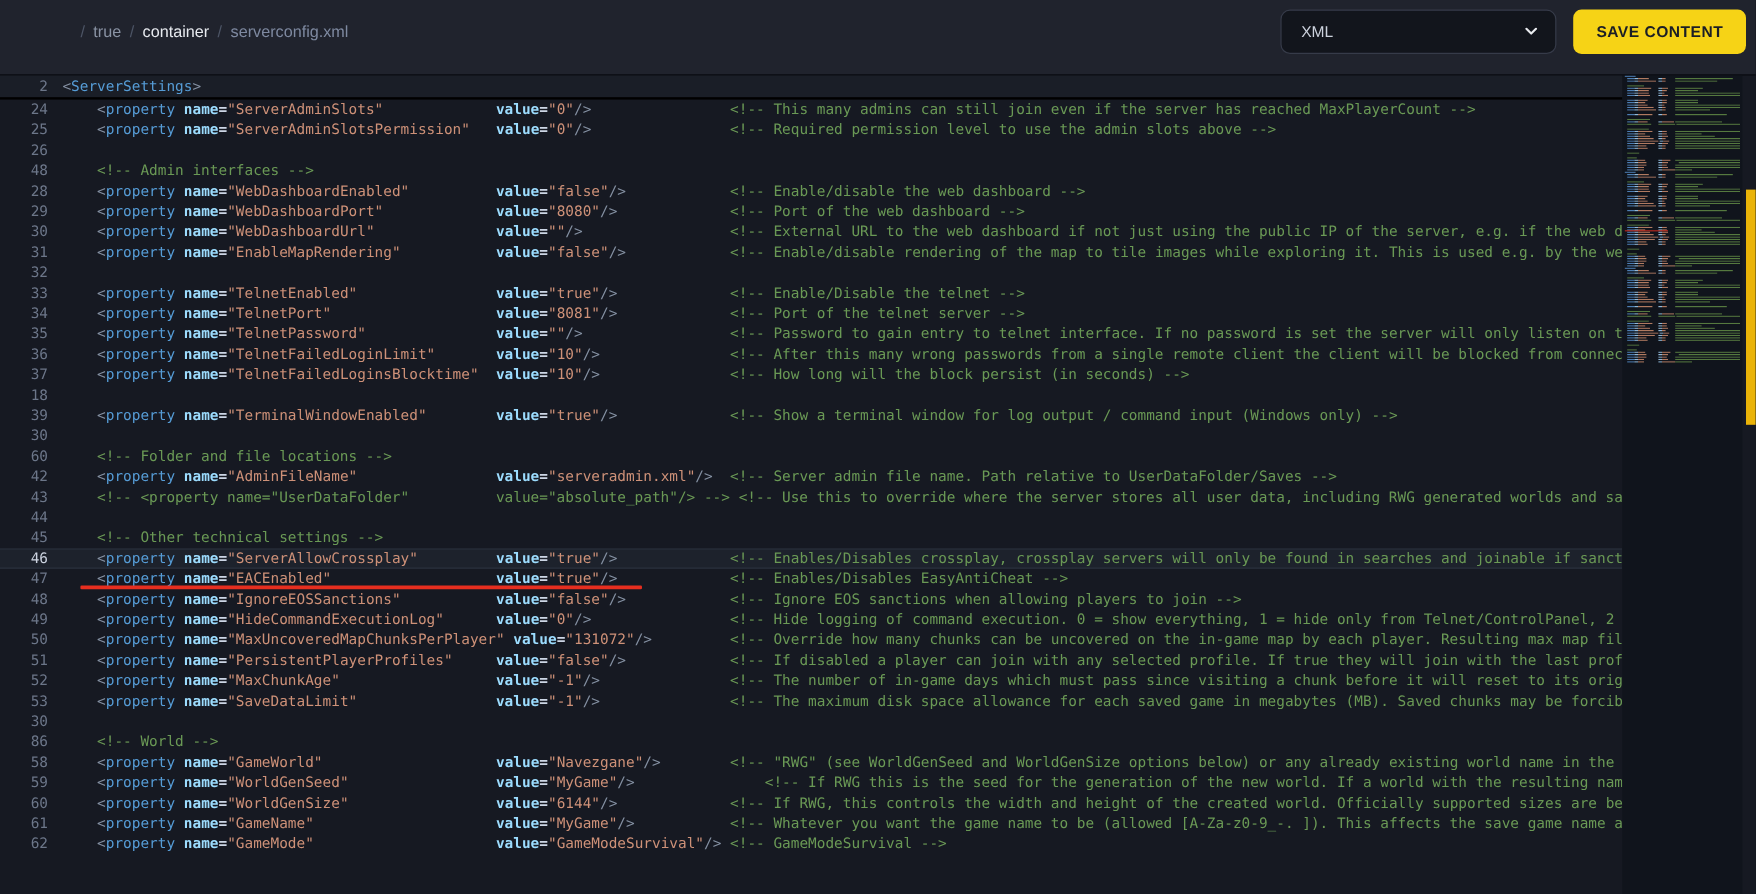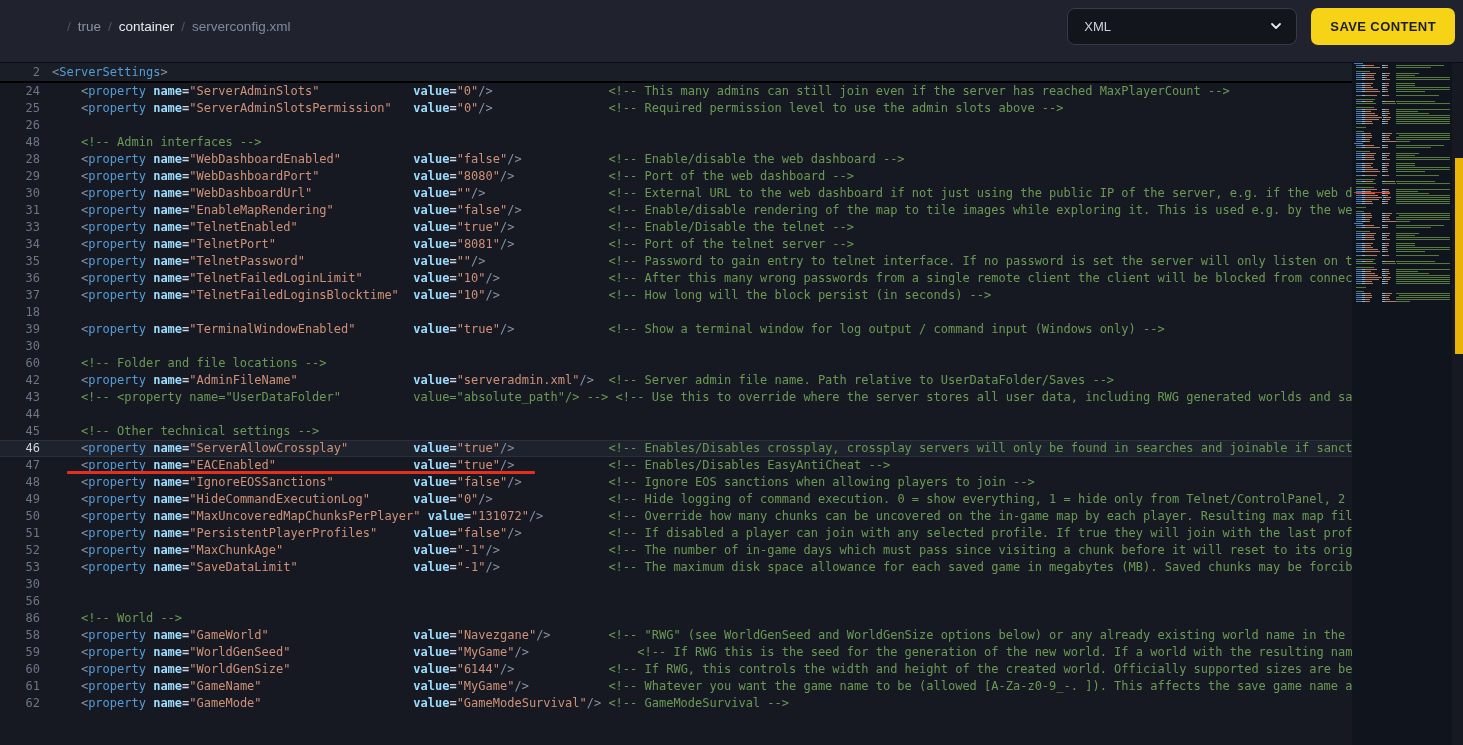--- a/index.html
+++ b/index.html
@@ -72,20 +72,21 @@
   <div class="sticky"><span class="ln">2</span><span></span><span class="p">&lt;</span><span class="t">ServerSettings</span><span class="p">&gt;</span></div>
   <div class="rows">
       <div class="row"><span class="ln">24</span><span>    </span><span class="p">&lt;</span><span class="t">property</span><span> </span><span class="a">name</span><span class="eq">=</span><span class="s">"ServerAdminSlots"</span><span>             </span><span class="a">value</span><span class="eq">=</span><span class="s">"0"</span><span class="p">/&gt;</span><span>                </span><span class="c">&lt;!-- This many admins can still join even if the server has reached MaxPlayerCount --&gt;</span></div>
       <div class="row"><span class="ln">25</span><span>    </span><span class="p">&lt;</span><span class="t">property</span><span> </span><span class="a">name</span><span class="eq">=</span><span class="s">"ServerAdminSlotsPermission"</span><span>   </span><span class="a">value</span><span class="eq">=</span><span class="s">"0"</span><span class="p">/&gt;</span><span>                </span><span class="c">&lt;!-- Required permission level to use the admin slots above --&gt;</span></div>
       <div class="row"><span class="ln">26</span></div>
       <div class="row"><span class="ln">48</span><span>    </span><span class="c">&lt;!-- Admin interfaces --&gt;</span></div>
       <div class="row"><span class="ln">28</span><span>    </span><span class="p">&lt;</span><span class="t">property</span><span> </span><span class="a">name</span><span class="eq">=</span><span class="s">"WebDashboardEnabled"</span><span>          </span><span class="a">value</span><span class="eq">=</span><span class="s">"false"</span><span class="p">/&gt;</span><span>            </span><span class="c">&lt;!-- Enable/disable the web dashboard --&gt;</span></div>
       <div class="row"><span class="ln">29</span><span>    </span><span class="p">&lt;</span><span class="t">property</span><span> </span><span class="a">name</span><span class="eq">=</span><span class="s">"WebDashboardPort"</span><span>             </span><span class="a">value</span><span class="eq">=</span><span class="s">"8080"</span><span class="p">/&gt;</span><span>             </span><span class="c">&lt;!-- Port of the web dashboard --&gt;</span></div>
       <div class="row"><span class="ln">30</span><span>    </span><span class="p">&lt;</span><span class="t">property</span><span> </span><span class="a">name</span><span class="eq">=</span><span class="s">"WebDashboardUrl"</span><span>              </span><span class="a">value</span><span class="eq">=</span><span class="s">""</span><span class="p">/&gt;</span><span>                 </span><span class="c">&lt;!-- External URL to the web dashboard if not just using the public IP of the server, e.g. if the web dashbo</span></div>
       <div class="row"><span class="ln">31</span><span>    </span><span class="p">&lt;</span><span class="t">property</span><span> </span><span class="a">name</span><span class="eq">=</span><span class="s">"EnableMapRendering"</span><span>           </span><span class="a">value</span><span class="eq">=</span><span class="s">"false"</span><span class="p">/&gt;</span><span>            </span><span class="c">&lt;!-- Enable/disable rendering of the map to tile images while exploring it. This is used e.g. by the web das</span></div>
+      <div class="row"><span class="ln">32</span></div>
       <div class="row"><span class="ln">33</span><span>    </span><span class="p">&lt;</span><span class="t">property</span><span> </span><span class="a">name</span><span class="eq">=</span><span class="s">"TelnetEnabled"</span><span>                </span><span class="a">value</span><span class="eq">=</span><span class="s">"true"</span><span class="p">/&gt;</span><span>             </span><span class="c">&lt;!-- Enable/Disable the telnet --&gt;</span></div>
       <div class="row"><span class="ln">34</span><span>    </span><span class="p">&lt;</span><span class="t">property</span><span> </span><span class="a">name</span><span class="eq">=</span><span class="s">"TelnetPort"</span><span>                   </span><span class="a">value</span><span class="eq">=</span><span class="s">"8081"</span><span class="p">/&gt;</span><span>             </span><span class="c">&lt;!-- Port of the telnet server --&gt;</span></div>
       <div class="row"><span class="ln">35</span><span>    </span><span class="p">&lt;</span><span class="t">property</span><span> </span><span class="a">name</span><span class="eq">=</span><span class="s">"TelnetPassword"</span><span>               </span><span class="a">value</span><span class="eq">=</span><span class="s">""</span><span class="p">/&gt;</span><span>                 </span><span class="c">&lt;!-- Password to gain entry to telnet interface. If no password is set the server will only listen on the lo</span></div>
       <div class="row"><span class="ln">36</span><span>    </span><span class="p">&lt;</span><span class="t">property</span><span> </span><span class="a">name</span><span class="eq">=</span><span class="s">"TelnetFailedLoginLimit"</span><span>       </span><span class="a">value</span><span class="eq">=</span><span class="s">"10"</span><span class="p">/&gt;</span><span>               </span><span class="c">&lt;!-- After this many wrong passwords from a single remote client the client will be blocked from connecting</span></div>
       <div class="row"><span class="ln">37</span><span>    </span><span class="p">&lt;</span><span class="t">property</span><span> </span><span class="a">name</span><span class="eq">=</span><span class="s">"TelnetFailedLoginsBlocktime"</span><span>  </span><span class="a">value</span><span class="eq">=</span><span class="s">"10"</span><span class="p">/&gt;</span><span>               </span><span class="c">&lt;!-- How long will the block persist (in seconds) --&gt;</span></div>
       <div class="row"><span class="ln">18</span></div>
       <div class="row"><span class="ln">39</span><span>    </span><span class="p">&lt;</span><span class="t">property</span><span> </span><span class="a">name</span><span class="eq">=</span><span class="s">"TerminalWindowEnabled"</span><span>        </span><span class="a">value</span><span class="eq">=</span><span class="s">"true"</span><span class="p">/&gt;</span><span>             </span><span class="c">&lt;!-- Show a terminal window for log output / command input (Windows only) --&gt;</span></div>
       <div class="row"><span class="ln">30</span></div>
       <div class="row"><span class="ln">60</span><span>    </span><span class="c">&lt;!-- Folder and file locations --&gt;</span></div>
       <div class="row"><span class="ln">42</span><span>    </span><span class="p">&lt;</span><span class="t">property</span><span> </span><span class="a">name</span><span class="eq">=</span><span class="s">"AdminFileName"</span><span>                </span><span class="a">value</span><span class="eq">=</span><span class="s">"serveradmin.xml"</span><span class="p">/&gt;</span><span>  </span><span class="c">&lt;!-- Server admin file name. Path relative to UserDataFolder/Saves --&gt;</span></div>
@@ -94,21 +95,20 @@
       <div class="row"><span class="ln">45</span><span>    </span><span class="c">&lt;!-- Other technical settings --&gt;</span></div>
       <div class="row hl"><span class="ln">46</span><span>    </span><span class="p">&lt;</span><span class="t">property</span><span> </span><span class="a">name</span><span class="eq">=</span><span class="s">"ServerAllowCrossplay"</span><span>         </span><span class="a">value</span><span class="eq">=</span><span class="s">"true"</span><span class="p">/&gt;</span><span>             </span><span class="c">&lt;!-- Enables/Disables crossplay, crossplay servers will only be found in searches and joinable if sanctions</span></div>
       <div class="row"><span class="ln">47</span><span>    </span><span class="p">&lt;</span><span class="t">property</span><span> </span><span class="a">name</span><span class="eq">=</span><span class="s">"EACEnabled"</span><span>                   </span><span class="a">value</span><span class="eq">=</span><span class="s">"true"</span><span class="p">/&gt;</span><span>             </span><span class="c">&lt;!-- Enables/Disables EasyAntiCheat --&gt;</span><div class="err"></div></div>
       <div class="row"><span class="ln">48</span><span>    </span><span class="p">&lt;</span><span class="t">property</span><span> </span><span class="a">name</span><span class="eq">=</span><span class="s">"IgnoreEOSSanctions"</span><span>           </span><span class="a">value</span><span class="eq">=</span><span class="s">"false"</span><span class="p">/&gt;</span><span>            </span><span class="c">&lt;!-- Ignore EOS sanctions when allowing players to join --&gt;</span></div>
       <div class="row"><span class="ln">49</span><span>    </span><span class="p">&lt;</span><span class="t">property</span><span> </span><span class="a">name</span><span class="eq">=</span><span class="s">"HideCommandExecutionLog"</span><span>      </span><span class="a">value</span><span class="eq">=</span><span class="s">"0"</span><span class="p">/&gt;</span><span>                </span><span class="c">&lt;!-- Hide logging of command execution. 0 = show everything, 1 = hide only from Telnet/ControlPanel, 2 = als</span></div>
       <div class="row"><span class="ln">50</span><span>    </span><span class="p">&lt;</span><span class="t">property</span><span> </span><span class="a">name</span><span class="eq">=</span><span class="s">"MaxUncoveredMapChunksPerPlayer"</span><span> </span><span class="a">value</span><span class="eq">=</span><span class="s">"131072"</span><span class="p">/&gt;</span><span>         </span><span class="c">&lt;!-- Override how many chunks can be uncovered on the in-game map by each player. Resulting max map file siz</span></div>
       <div class="row"><span class="ln">51</span><span>    </span><span class="p">&lt;</span><span class="t">property</span><span> </span><span class="a">name</span><span class="eq">=</span><span class="s">"PersistentPlayerProfiles"</span><span>     </span><span class="a">value</span><span class="eq">=</span><span class="s">"false"</span><span class="p">/&gt;</span><span>            </span><span class="c">&lt;!-- If disabled a player can join with any selected profile. If true they will join with the last profile t</span></div>
       <div class="row"><span class="ln">52</span><span>    </span><span class="p">&lt;</span><span class="t">property</span><span> </span><span class="a">name</span><span class="eq">=</span><span class="s">"MaxChunkAge"</span><span>                  </span><span class="a">value</span><span class="eq">=</span><span class="s">"-1"</span><span class="p">/&gt;</span><span>               </span><span class="c">&lt;!-- The number of in-game days which must pass since visiting a chunk before it will reset to its original</span></div>
       <div class="row"><span class="ln">53</span><span>    </span><span class="p">&lt;</span><span class="t">property</span><span> </span><span class="a">name</span><span class="eq">=</span><span class="s">"SaveDataLimit"</span><span>                </span><span class="a">value</span><span class="eq">=</span><span class="s">"-1"</span><span class="p">/&gt;</span><span>               </span><span class="c">&lt;!-- The maximum disk space allowance for each saved game in megabytes (MB). Saved chunks may be forcibly re</span></div>
       <div class="row"><span class="ln">30</span></div>
-      <div class="row"><span class="ln">56</span></div>
       <div class="row"><span class="ln">86</span><span>    </span><span class="c">&lt;!-- World --&gt;</span></div>
       <div class="row"><span class="ln">58</span><span>    </span><span class="p">&lt;</span><span class="t">property</span><span> </span><span class="a">name</span><span class="eq">=</span><span class="s">"GameWorld"</span><span>                    </span><span class="a">value</span><span class="eq">=</span><span class="s">"Navezgane"</span><span class="p">/&gt;</span><span>        </span><span class="c">&lt;!-- "RWG" (see WorldGenSeed and WorldGenSize options below) or any already existing world name in the Worl</span></div>
       <div class="row"><span class="ln">59</span><span>    </span><span class="p">&lt;</span><span class="t">property</span><span> </span><span class="a">name</span><span class="eq">=</span><span class="s">"WorldGenSeed"</span><span>                 </span><span class="a">value</span><span class="eq">=</span><span class="s">"MyGame"</span><span class="p">/&gt;</span><span>               </span><span class="c">&lt;!-- If RWG this is the seed for the generation of the new world. If a world with the resulting name alr</span></div>
       <div class="row"><span class="ln">60</span><span>    </span><span class="p">&lt;</span><span class="t">property</span><span> </span><span class="a">name</span><span class="eq">=</span><span class="s">"WorldGenSize"</span><span>                 </span><span class="a">value</span><span class="eq">=</span><span class="s">"6144"</span><span class="p">/&gt;</span><span>             </span><span class="c">&lt;!-- If RWG, this controls the width and height of the created world. Officially supported sizes are betwee</span></div>
       <div class="row"><span class="ln">61</span><span>    </span><span class="p">&lt;</span><span class="t">property</span><span> </span><span class="a">name</span><span class="eq">=</span><span class="s">"GameName"</span><span>                     </span><span class="a">value</span><span class="eq">=</span><span class="s">"MyGame"</span><span class="p">/&gt;</span><span>           </span><span class="c">&lt;!-- Whatever you want the game name to be (allowed [A-Za-z0-9_-. ]). This affects the save game name as we</span></div>
       <div class="row"><span class="ln">62</span><span>    </span><span class="p">&lt;</span><span class="t">property</span><span> </span><span class="a">name</span><span class="eq">=</span><span class="s">"GameMode"</span><span>                     </span><span class="a">value</span><span class="eq">=</span><span class="s">"GameModeSurvival"</span><span class="p">/&gt;</span><span> </span><span class="c">&lt;!-- GameModeSurvival --&gt;</span></div>
     </div>
   <div class="minimap">
       <div class="mm-row">
         <b class="t" style="left: 2px; width: 8.8px;"></b>

